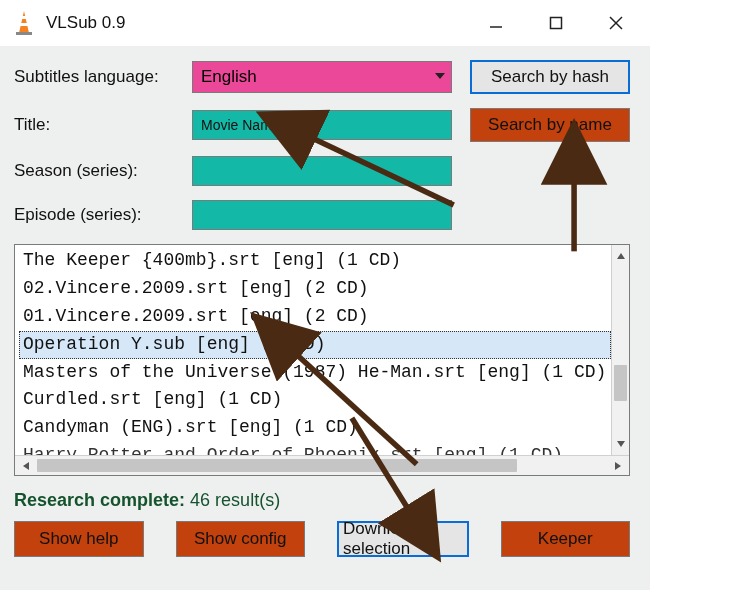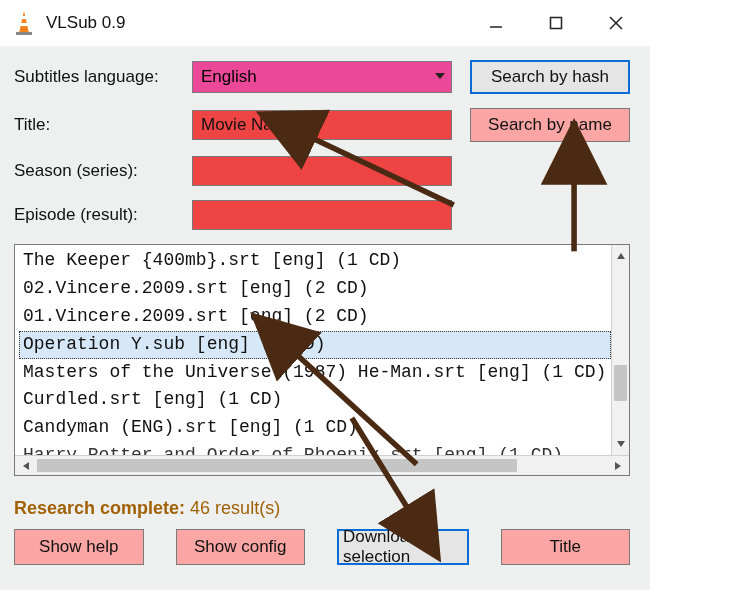--- a/index.html
+++ b/index.html
@@ -43,43 +43,43 @@
     position:relative;
   }
   .form-rows { display:flex; flex-direction:column; gap:14px; }
   .row { display:flex; align-items:center; }
   .row .label { width:178px; font-size:17px; color:#111; }
   .row .field { flex:1; margin-right:18px; }
   .row .side  { width:160px; }
   .text-input {
     width:100%; height:30px;
     border:1px solid #7a7a7a;
-    background:#ef4444;
+    background:#14b8a6;
     padding:2px 8px;
-    font-size:17px;
+    font-size:14px;
     color:#111;
   }
   .select-wrap {
     position:relative; width:100%;
   }
   .select {
     width:100%; height:32px;
     border:1px solid #7a7a7a;
     background:#ec4899;
     display:flex; align-items:center;
     padding:0 28px 0 8px;
     font-size:17px;
   }
   .select .caret {
     position:absolute; right:6px; top:50%; transform:translateY(-50%);
   }
   .btn {
     height:34px;
     border:1px solid #7a7a7a;
-    background:#fca5a5;
+    background:#c2410c;
     display:flex; align-items:center; justify-content:center;
     font-size:17px; color:#111;
     padding:0 4px;
   }
   .btn.primary {
     background:#e5e5e5;
     border:2px solid #0a6cd6;
   }
   
   .results-wrap {
@@ -142,23 +142,23 @@
   .hscroll .arrow.left { left:0; }
   .hscroll .arrow.right { right:0; }
   .hscroll .thumb {
     position:absolute; top:3px; bottom:3px;
     left:22px; width:480px;
     background:#c5c5c5;
     border-radius:1px;
   }
   
   .status {
-    margin-top:22px;
+    margin-top:14px;
     font-size:18px;
-    color:#a16207;
+    color:#14532d;
   }
   .status .bold { font-weight:700; }
   .footer {
     margin-top:10px;
     display:flex; gap:32px;align-items:center;
   }
   .footer .btn { flex:1; height:36px; }
   
   .overlay-svg {
     position:absolute; inset:0;
@@ -235,21 +235,21 @@
 
       <div class="row">
         <div class="label">Season (series):</div>
         <div class="field">
           <input class="text-input" value="" style="">
         </div>
         <div class="side"></div>
       </div>
 
       <div class="row">
-        <div class="label">Episode (result):</div>
+        <div class="label">Episode (series):</div>
         <div class="field">
           <input class="text-input" value="" style="">
         </div>
         <div class="side"></div>
       </div>
 
     </div>
 
     <div class="results-wrap">
       <div class="results-list">
@@ -294,21 +294,21 @@
 
     <div class="status">
       <span class="bold">Research complete:</span>
       <span>46 result(s)</span>
     </div>
 
     <div class="footer">
       <div class="btn">Show help</div>
       <div class="btn">Show config</div>
       <div class="btn primary">Download selection</div>
-      <div class="btn">Title</div>
+      <div class="btn">Keeper</div>
     </div>
 
     <svg class="overlay-svg" viewBox="0 0 702 544">
       <defs>
         <marker id="ah" markerWidth="14" markerHeight="14" refX="3" refY="6" orient="auto">
           <polygon points="0,0 12,6 0,12" fill="#4a2a12"></polygon>
         </marker>
       </defs>
 
       <line x1="490" y1="150" x2="325" y2="72" stroke="#4a2a12" stroke-width="6" marker-end="url(#ah)"></line>

